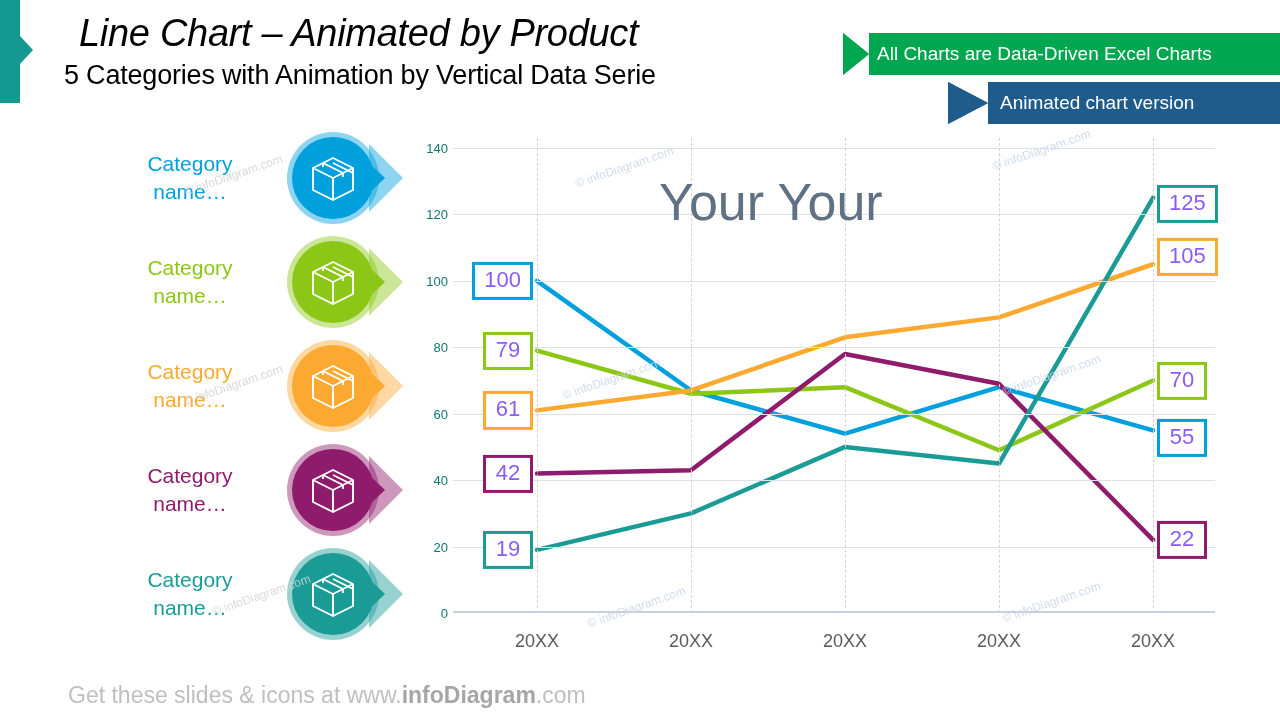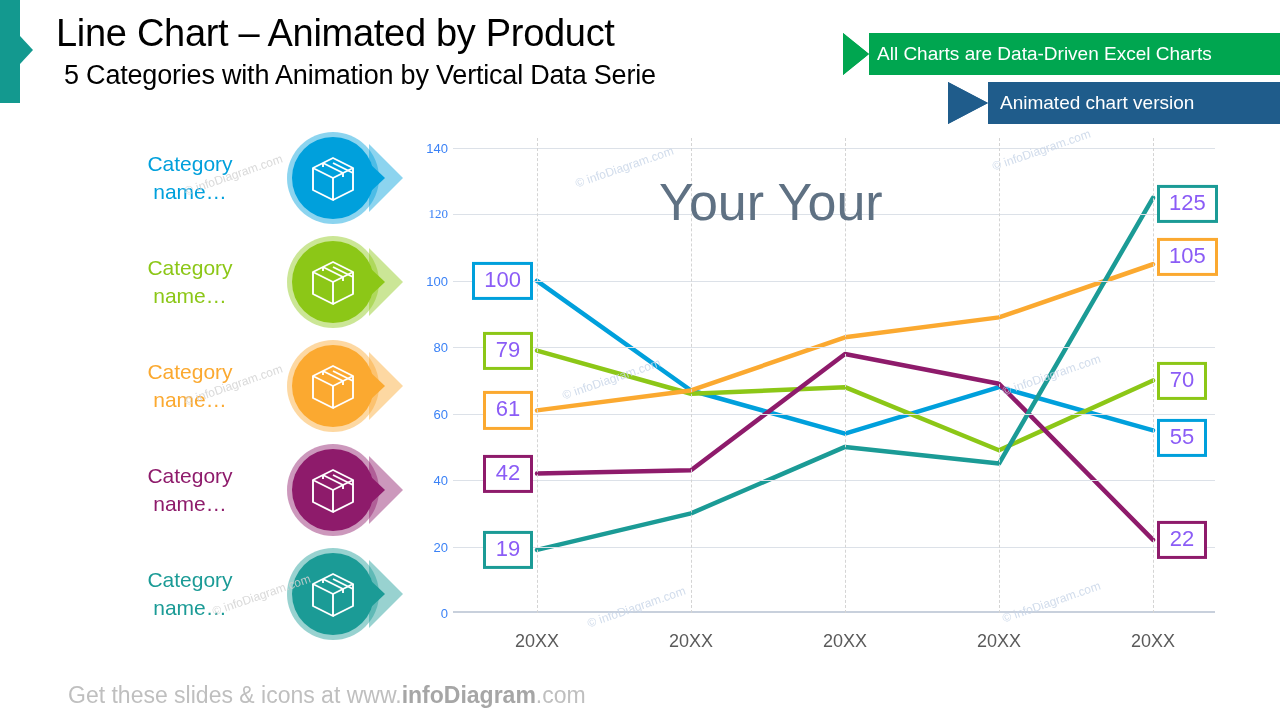--- a/index.html
+++ b/index.html
@@ -19,23 +19,23 @@
   .accent-arrow {
     position: absolute; left: 20px; top: 36px;
     width: 0; height: 0;
     border-top: 14px solid transparent;
     border-bottom: 14px solid transparent;
     border-left: 13px solid #13998F;
   }
 
   
   .title {
-    position: absolute; left: 56px; top: 12px;
+    position: absolute; left: 79px; top: 12px;
     font-size: 38px; font-weight: 400; color: #000;
-    letter-spacing: -0.3px; white-space: nowrap;
+    letter-spacing: -0.3px; white-space: nowrap; font-style: italic;
   }
   .subtitle {
     position: absolute; left: 64px; top: 60px;
     font-size: 27px; font-weight: 400; color: #000000;
     letter-spacing: -0.2px; white-space: nowrap;
   }
 
   
   .banner {
     position: absolute; height: 42px; display: flex; align-items: center;
@@ -113,21 +113,21 @@
   .pin-icon { position: absolute; left: 22px; top: 22px; width: 56px; height: 56px; }
 
   
   .chart { position: absolute; left: 404px; top: 128px; width: 830px; height: 530px; }
   .plot {
     position: absolute; left: 49px; top: 10px; width: 762px; height: 485px;
   }
   .ylabels { position: absolute; left: 0; top: 0; width: 44px; height: 505px; }
   .ytick {
     position: absolute; right: 0; width: 44px; text-align: right;
-    font-size: 13px; color: #3b82f6; transform: translateY(-50%);
+    font-size: 13px; color: #0f766e; transform: translateY(-50%);
   }
   .gridline-h {
     position: absolute; left: 0; width: 762px; height: 1px; background: #DCE1E8;
   }
   .gridline-v {
     position: absolute; top: 0; width: 0; height: 475px;
     border-left: 1px dashed #D4D4D4;
   }
   .axis-base {
     position: absolute; left: 0; bottom: 10px; width: 762px; height: 2px; background: #C8D0DC;
@@ -293,21 +293,21 @@
     </div>
 
   <div class="chart">
     <div class="ylabels" id="ylabels">
         <div class="ytick" style="top: 485px;">0</div>
         <div class="ytick" style="top: 418.571px;">20</div>
         <div class="ytick" style="top: 352.143px;">40</div>
         <div class="ytick" style="top: 285.714px;">60</div>
         <div class="ytick" style="top: 219.286px;">80</div>
         <div class="ytick" style="top: 152.857px;">100</div>
-        <div class="ytick" style="top: 86.4286px; font-family: Liberation Serif, serif;">120</div>
+        <div class="ytick" style="top: 86.4286px;">120</div>
         <div class="ytick" style="top: 20px;">140</div>
       </div>
     <div class="plot" id="plot">
       <div class="axis-base"></div>
       <svg class="lines" id="svg-lines" viewBox="0 0 762 485" preserveAspectRatio="none">
           <polyline points="84,142.85714285714283 238,252.4642857142857 392,295.6428571428571 546,249.14285714285714 700,292.32142857142856" fill="none" stroke="#00A0DC" stroke-width="4.5" stroke-linejoin="round" stroke-linecap="round"></polyline>
           <polyline points="84,212.60714285714283 238,255.78571428571428 392,249.14285714285714 546,312.25 700,242.5" fill="none" stroke="#8CC717" stroke-width="4.5" stroke-linejoin="round" stroke-linecap="round"></polyline>
           <polyline points="84,272.3928571428571 238,252.4642857142857 392,199.32142857142856 546,179.39285714285717 700,126.25" fill="none" stroke="#FBA930" stroke-width="4.5" stroke-linejoin="round" stroke-linecap="round"></polyline>
           <polyline points="84,335.5 238,332.17857142857144 392,215.92857142857144 546,245.82142857142856 700,401.92857142857144" fill="none" stroke="#8E1B6B" stroke-width="4.5" stroke-linejoin="round" stroke-linecap="round"></polyline>
           <polyline points="84,411.89285714285717 238,375.3571428571429 392,308.92857142857144 546,325.5357142857143 700,59.821428571428555" fill="none" stroke="#1B9B96" stroke-width="4.5" stroke-linejoin="round" stroke-linecap="round"></polyline>

